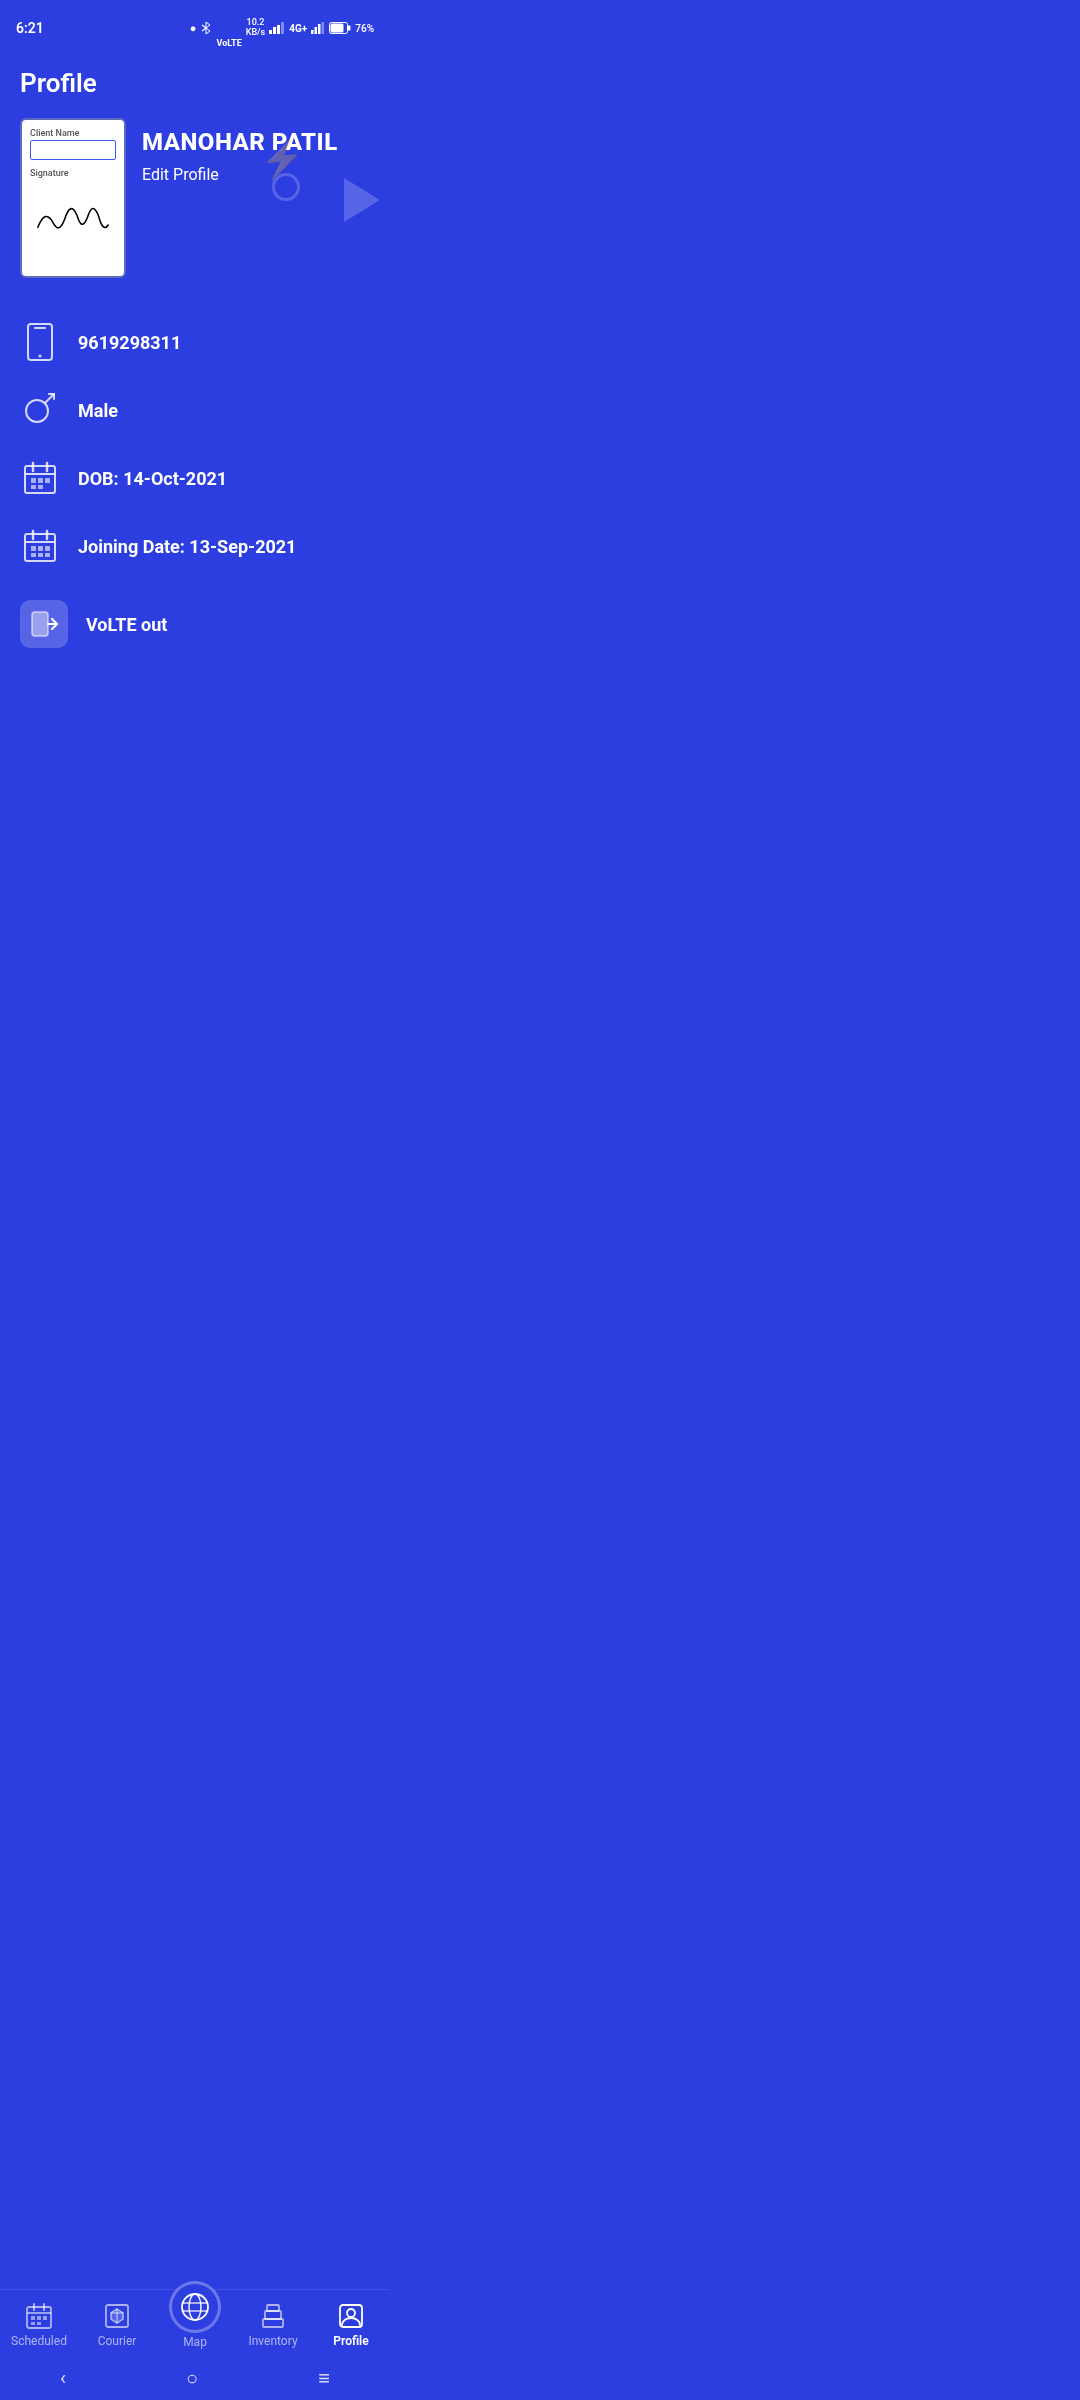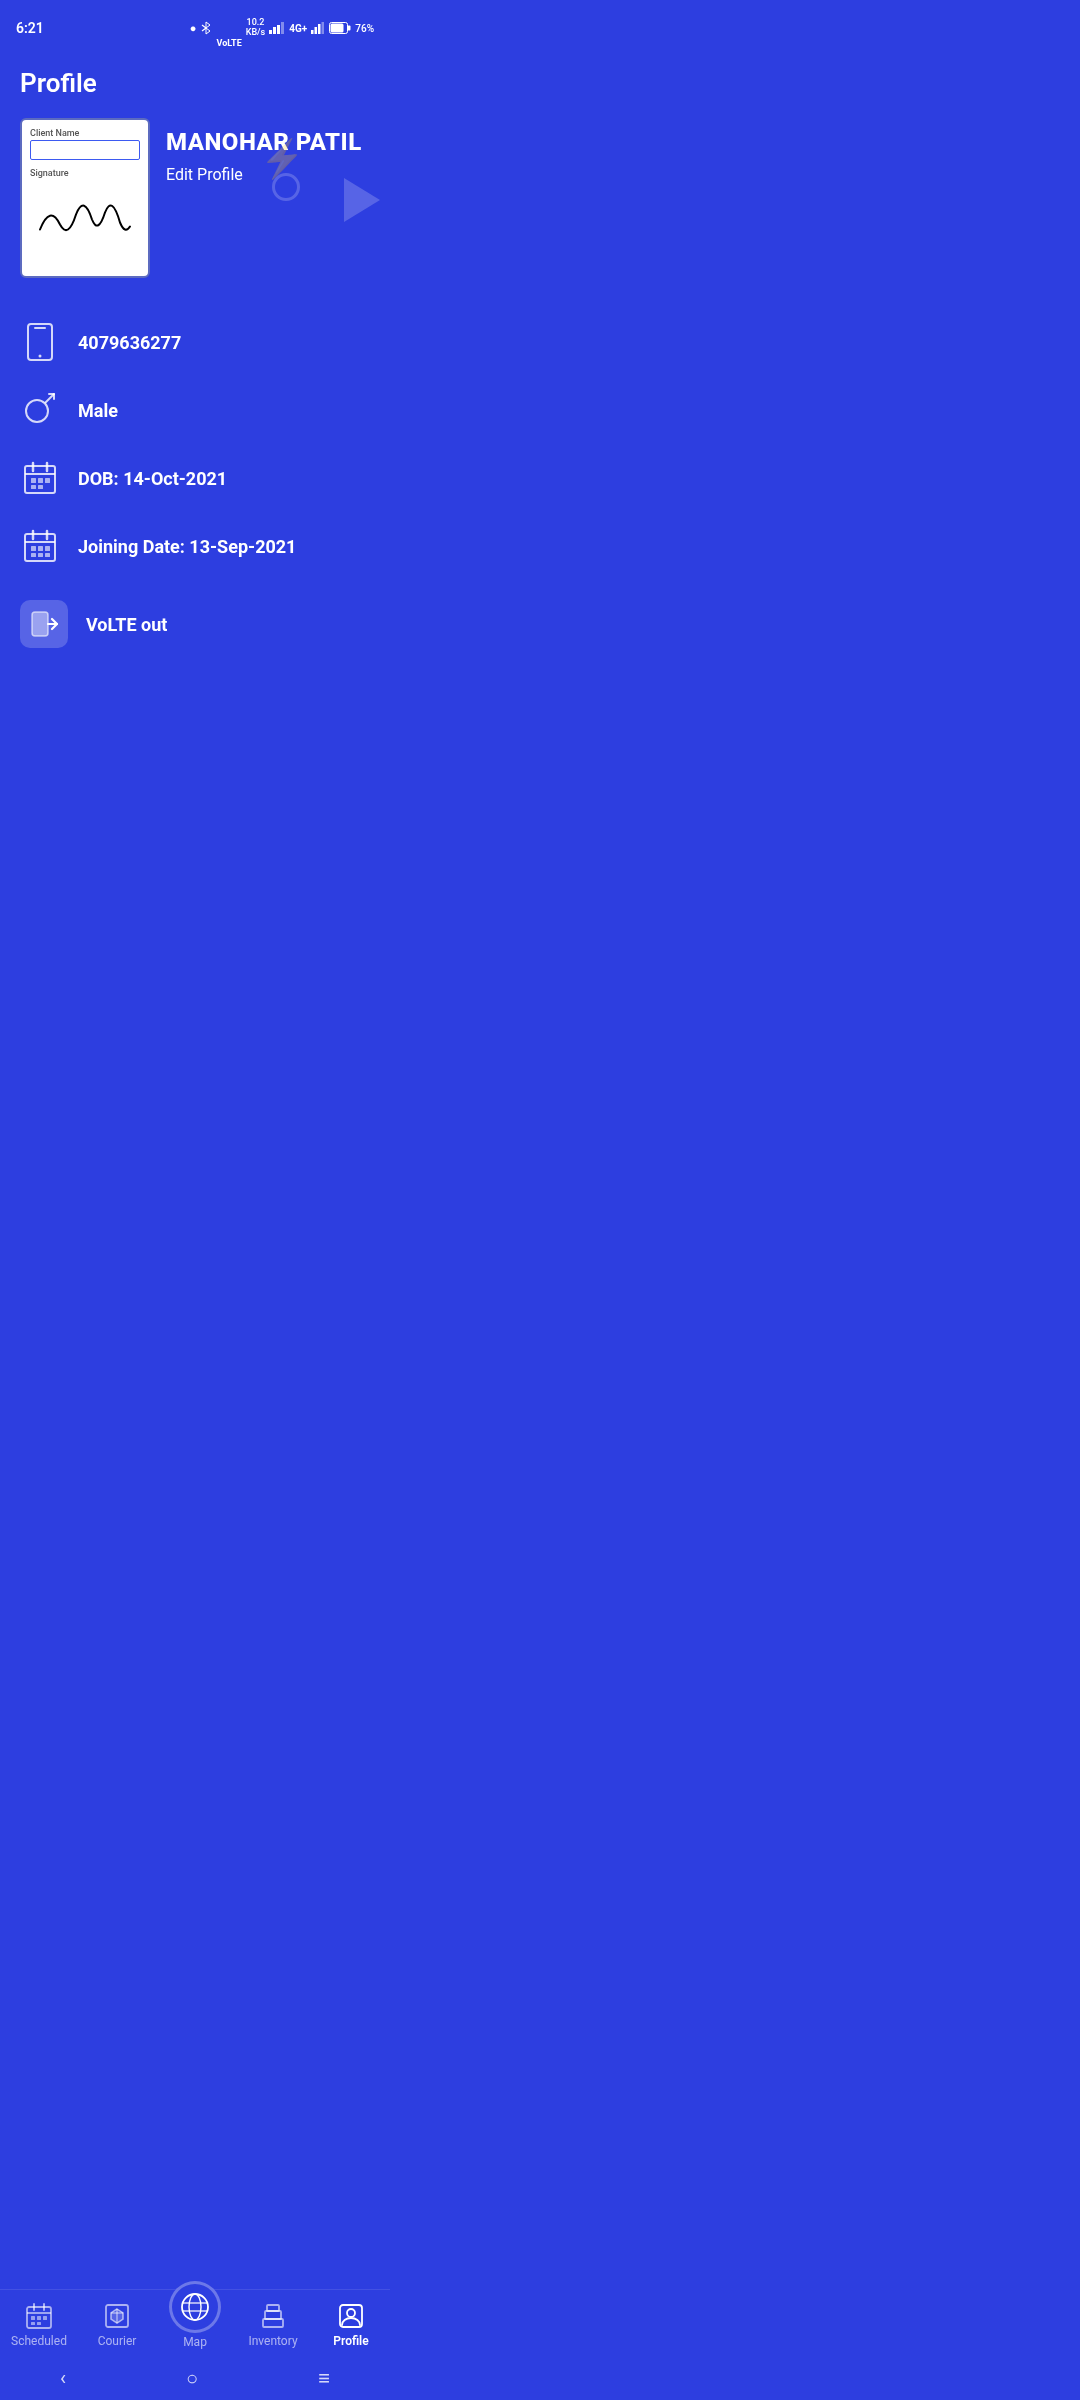--- a/index.html
+++ b/index.html
@@ -46,21 +46,21 @@
       align-items: flex-start;
       padding: 0 20px 30px;
       gap: 16px;
       position: relative;
     }
 
     
     .profile-card {
       background: white;
       border-radius: 6px;
-      width: 130px;
+      width: 106px;
       min-height: 160px;
       padding: 8px;
       flex-shrink: 0;
       border: 2px solid #5c6bc0;
       position: relative;
     }
     .card-label {
       font-size: 9px;
       color: #555;
       font-weight: 500;
@@ -363,21 +363,21 @@
 <div class="info-list">
 
   <div class="info-item">
     <div class="info-icon">
       <svg width="28" height="38" viewBox="0 0 28 38" fill="none">
         <rect x="2" y="1" width="24" height="36" rx="3" stroke="rgba(255,255,255,0.8)" stroke-width="2"></rect>
         <rect x="8" y="4" width="12" height="2" rx="1" fill="rgba(255,255,255,0.8)"></rect>
         <circle cx="14" cy="33" r="1.5" fill="rgba(255,255,255,0.8)"></circle>
       </svg>
     </div>
-    <div class="info-text">4079636277</div>
+    <div class="info-text">9619298311</div>
   </div>
 
   <div class="info-item">
     <div class="info-icon">
       <svg width="34" height="38" viewBox="0 0 34 38" fill="none">
         <circle cx="14" cy="20" r="11" stroke="rgba(255,255,255,0.8)" stroke-width="2"></circle>
         <line x1="22" y1="12" x2="31" y2="3" stroke="rgba(255,255,255,0.8)" stroke-width="2"></line>
         <line x1="26" y1="3" x2="31" y2="3" stroke="rgba(255,255,255,0.8)" stroke-width="2" stroke-linecap="round"></line>
         <line x1="31" y1="3" x2="31" y2="8" stroke="rgba(255,255,255,0.8)" stroke-width="2" stroke-linecap="round"></line>
       </svg>

